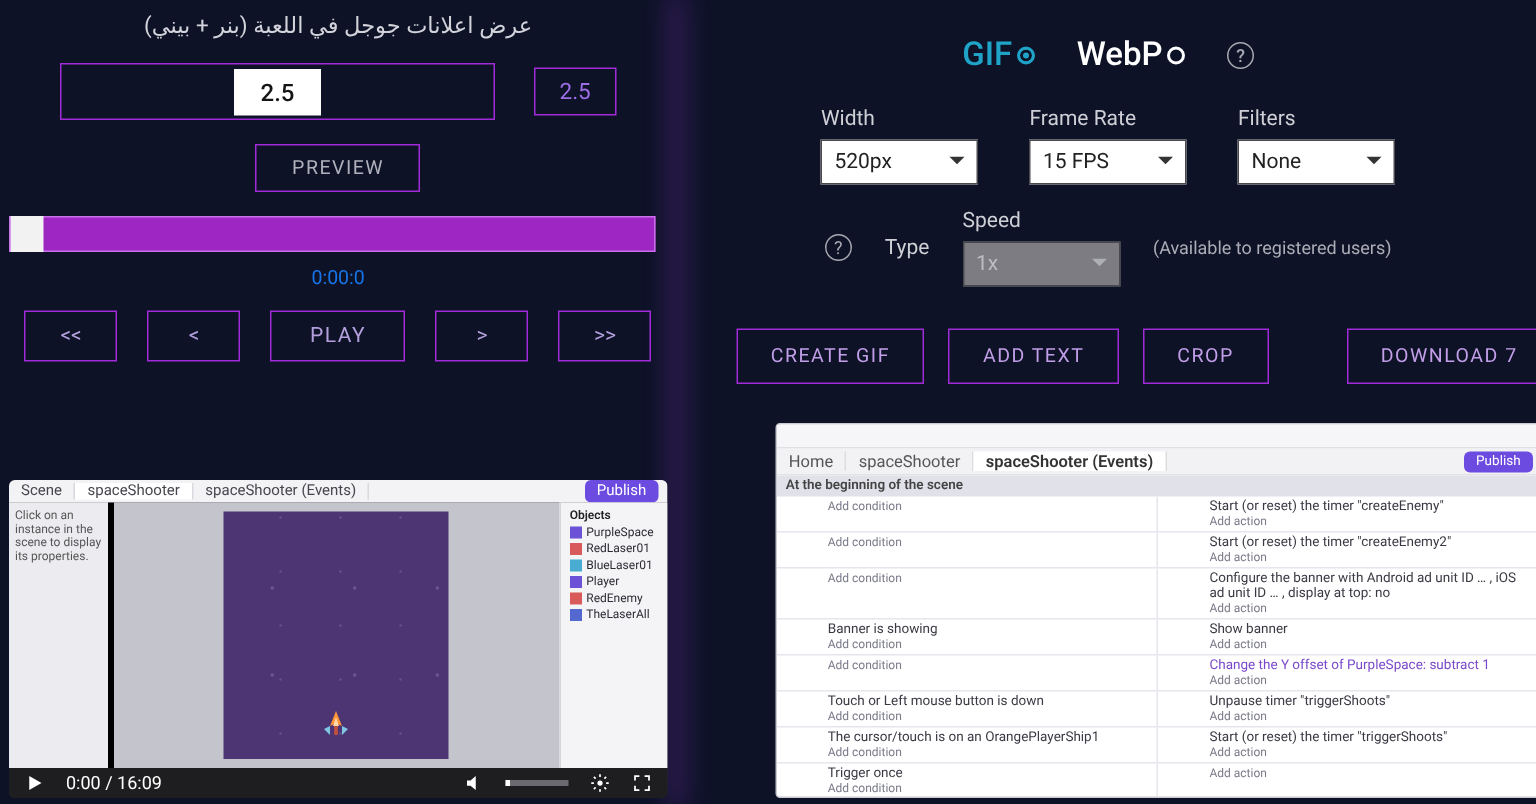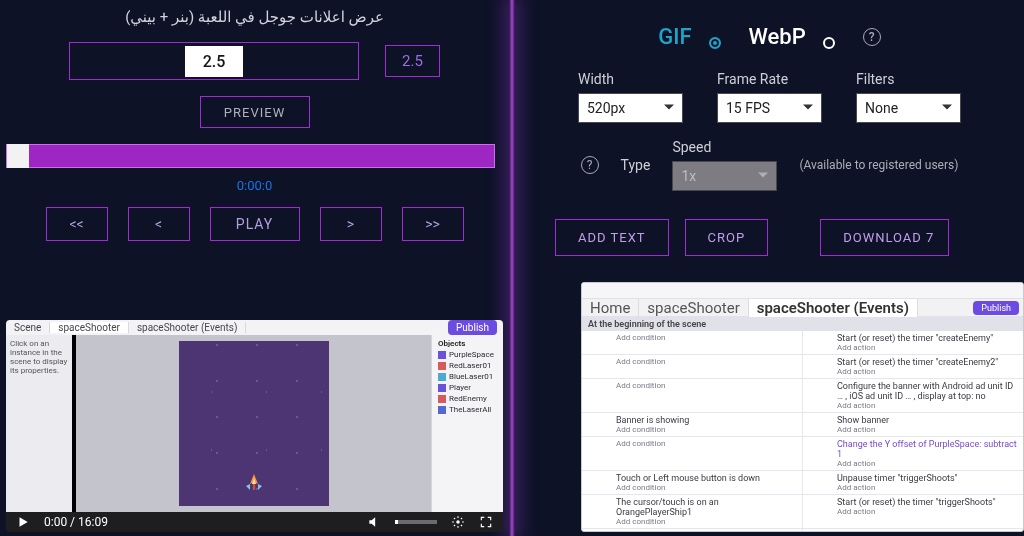--- a/index.html
+++ b/index.html
@@ -99,21 +99,21 @@
     height:34px; background:#1e1e20; color:#fff; display:flex; align-items:center; padding:0 10px; gap:14px;
     font-size:12px;
   }
   .vid .controls .icon { width:14px; height:14px; fill:#fff; }
   .vid .controls .spacer { flex:1; }
   .vid .controls .bar-track { flex:0 0 42px; height:4px; background:#6a6a70; position:relative; }
   .vid .controls .bar-track::after{ content:""; position:absolute; left:0; top:0; bottom:0; width:3px; background:#fff;}
 
   
   .right .fmt-row { display:flex; justify-content:center; align-items:center; gap:28px; padding:24px 0 6px; font-size:22px; font-weight:500; }
-  .fmt { display:flex; align-items:flex-end; gap:17px; cursor:pointer; }
+  .fmt { display:flex; align-items:center; gap:3px; cursor:pointer; }
   .fmt .radio { width:12px; height:12px; border-radius:50%; border:2px solid #fff; }
   .fmt.active { color:#1fa3c6; }
   .fmt.active .radio { background:#1fa3c6; border-color:#1fa3c6; box-shadow:0 0 0 2px #0d1227 inset; }
   .fmt.inactive { color:#fff; }
   .help-ic { width:18px;height:18px;border:1.5px solid #a9a9b2;border-radius:50%;display:inline-flex;align-items:center;justify-content:center;color:#a9a9b2;font-size:12px;cursor:pointer;}
 
   .opt-row { display:flex; gap:34px; padding:16px 0 6px; justify-content:center; align-items:flex-start; }
   .opt-row.second { gap:22px; align-items:center; padding-top:10px; }
   .opt-group { display:flex; flex-direction:column; gap:6px; }
   .opt-group label { color:#cfcfd6; font-size:14px; }
@@ -130,21 +130,21 @@
   .big-btn { border:1px solid #a02bd7; color:#c29ee8; padding:10px 22px; letter-spacing:1px; cursor:pointer; font-size:13px; white-space:nowrap;}
   .big-btn.dlo { padding-right:14px;margin-left:36px; } 
 
   .eventshot {
     position:absolute; left:66px; right:0; bottom:4px; height:250px;
     background:#fff; border:1px solid #c9c9d0; border-radius:3px; overflow:hidden;
     font-size:9px; color:#3a3a44;
   }
   .eventshot .titlebar{height:16px;background:#f6f6f8;border-bottom:1px solid #e0e0e5;}
   .eventshot .tabs { display:flex; height:18px; align-items:center; background:#f2f2f5; border-bottom:1px solid #e1e1e7;}
-  .eventshot .tabs .t{padding:0 8px;border-right:1px solid #ddd;font-size:15px;color:#555;}
+  .eventshot .tabs .t{padding:0 8px;border-right:1px solid #ddd;font-size:11px;color:#555;}
   .eventshot .tabs .t.active{background:#fff;color:#333;font-weight:600;}
   .eventshot .tabs .publish{margin-left:auto;background:#6b4be0;color:#fff;padding:2px 8px;border-radius:4px;font-size:9px;margin-right:4px;}
   .eventshot .body{display:flex;height:calc(100% - 34px);flex-direction:column;}
   .eventshot .nav{width:14px;background:#ededf2;border-right:1px solid #dcdce3;}
   .eventshot .grid{flex:1;overflow:hidden;}
   .eventshot .row{display:flex;border-bottom:1px solid #e6e6ee;min-height:16px;}
   .eventshot .cond,.eventshot .act{flex:1;padding:2px 6px;margin-left:28px;}
   .eventshot .cond{border-right:1px solid #e6e6ee;}
   .eventshot .hdr{background:#e1e1ea;color:#444;font-weight:600;padding:2px 6px;}
   .eventshot .add{color:#7a7a8a;font-size:8px;}
@@ -290,20 +290,21 @@
         <label>Type</label>
       </div>
       <div class="opt-group">
         <label>Speed</label>
         <div class="sel disabled">1x</div>
       </div>
       <div class="note">(Available to registered users)</div>
     </div>
 
     <div class="btn-row">
+      <div class="big-btn">CREATE GIF</div>
       <div class="big-btn">ADD TEXT</div>
       <div class="big-btn">CROP</div>
       <div class="big-btn dlo">DOWNLOAD 7</div>
     </div>
 
     <div class="eventshot">
       <div class="titlebar"></div>
       <div class="tabs">
         <span class="t">Home</span>
         <span class="t">spaceShooter</span>

